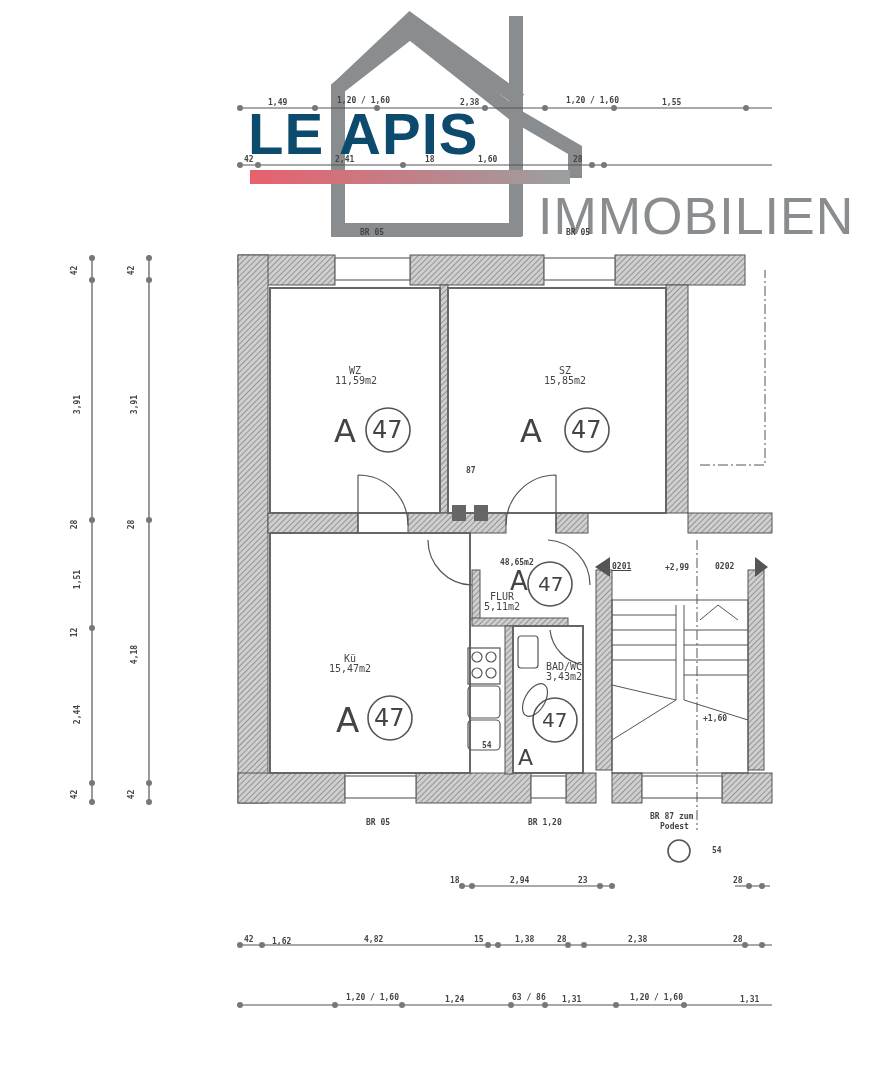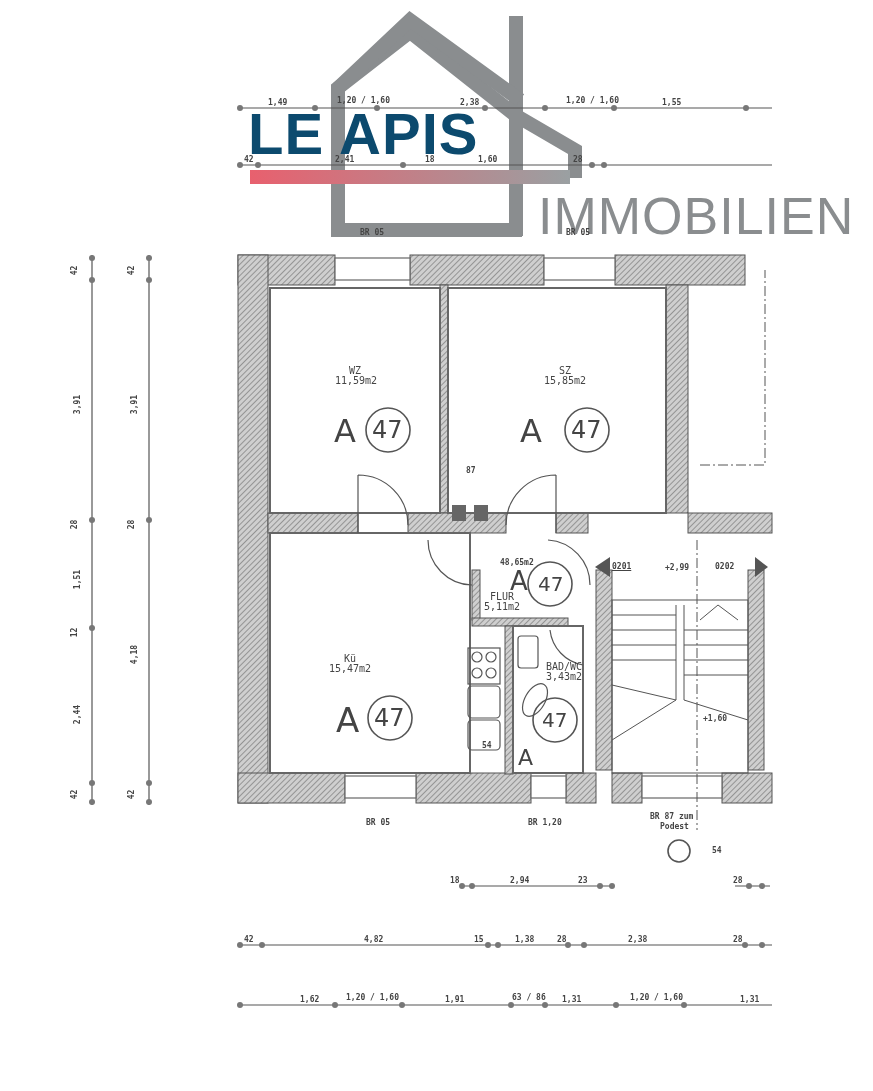--- a/index.html
+++ b/index.html
@@ -265,23 +265,23 @@
 <div class="dimtxt" style="left:510px;top:876px;">2,94</div>
 <div class="dimtxt" style="left:578px;top:876px;">23</div>
 <div class="dimtxt" style="left:733px;top:876px;">28</div>
 <div class="dimtxt" style="left:244px;top:935px;">42</div>
 <div class="dimtxt" style="left:364px;top:935px;">4,82</div>
 <div class="dimtxt" style="left:474px;top:935px;">15</div>
 <div class="dimtxt" style="left:515px;top:935px;">1,38</div>
 <div class="dimtxt" style="left:557px;top:935px;">28</div>
 <div class="dimtxt" style="left:628px;top:935px;">2,38</div>
 <div class="dimtxt" style="left:733px;top:935px;">28</div>
-<div class="dimtxt" style="left:272px;top:995px;margin-left:28px;">1,62</div>
+<div class="dimtxt" style="left:272px;top:937px;">1,62</div>
 <div class="dimtxt" style="left:346px;top:993px;">1,20 / 1,60</div>
-<div class="dimtxt" style="left:445px;top:995px;">1,91</div>
+<div class="dimtxt" style="left:445px;top:995px;">1,24</div>
 <div class="dimtxt" style="left:512px;top:993px;">63 / 86</div>
 <div class="dimtxt" style="left:562px;top:995px;">1,31</div>
 <div class="dimtxt" style="left:630px;top:993px;">1,20 / 1,60</div>
 <div class="dimtxt" style="left:740px;top:995px;">1,31</div>
 
 <div class="dimtxt" style="left:70px;top:266px;transform:rotate(-90deg);">42</div>
 <div class="dimtxt" style="left:68px;top:400px;transform:rotate(-90deg);">3,91</div>
 <div class="dimtxt" style="left:70px;top:520px;transform:rotate(-90deg);">28</div>
 <div class="dimtxt" style="left:68px;top:575px;transform:rotate(-90deg);">1,51</div>
 <div class="dimtxt" style="left:70px;top:628px;transform:rotate(-90deg);">12</div>

